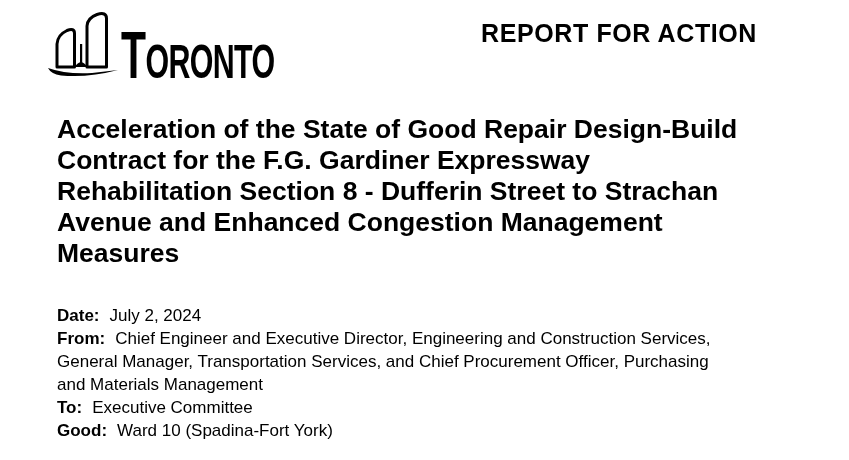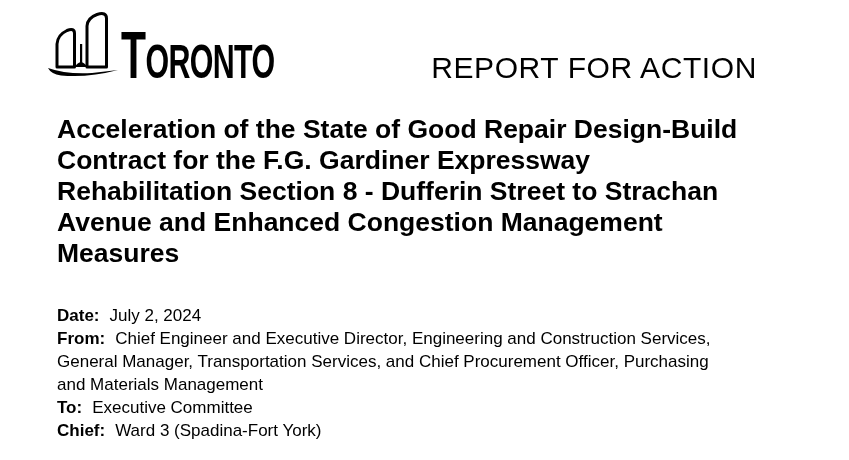--- a/index.html
+++ b/index.html
@@ -45,25 +45,24 @@
   }
   .logo-wordmark::first-letter {
     font-size: 66px;
   }
 
   
   .report-label {
     position: absolute;
     top: 19px;
     right: 92px;
-    font-weight: normal;
-    font-size: 30px;
+    font-weight: bold;
+    font-size: 25px;
     letter-spacing: 0.6px;
     white-space: nowrap;
-    margin-top: 32px;
   }
 
   
   .doc-title {
     position: absolute;
     left: 57px;
     top: 114px;
     width: 745px;
     margin: 0;
     font-weight: bold;
@@ -120,16 +119,16 @@
 Rehabilitation Section 8 - Dufferin Street to Strachan
 Avenue and Enhanced Congestion Management
 Measures</h1>
 
   <div class="meta">
     <p><span class="label">Date:</span><span class="value">July 2, 2024</span></p>
     <p><span class="label">From:</span><span class="value">Chief Engineer and Executive Director, Engineering and Construction Services,
 General Manager, Transportation Services, and Chief Procurement Officer, Purchasing
 and Materials Management</span></p>
     <p><span class="label">To:</span><span class="value">Executive Committee</span></p>
-    <p><span class="label">Chief:</span><span class="value">Ward 3 (Spadina-Fort York)</span></p>
+    <p><span class="label">Good:</span><span class="value">Ward 10 (Spadina-Fort York)</span></p>
   </div>
 
 </div>
 
 </body></html>

